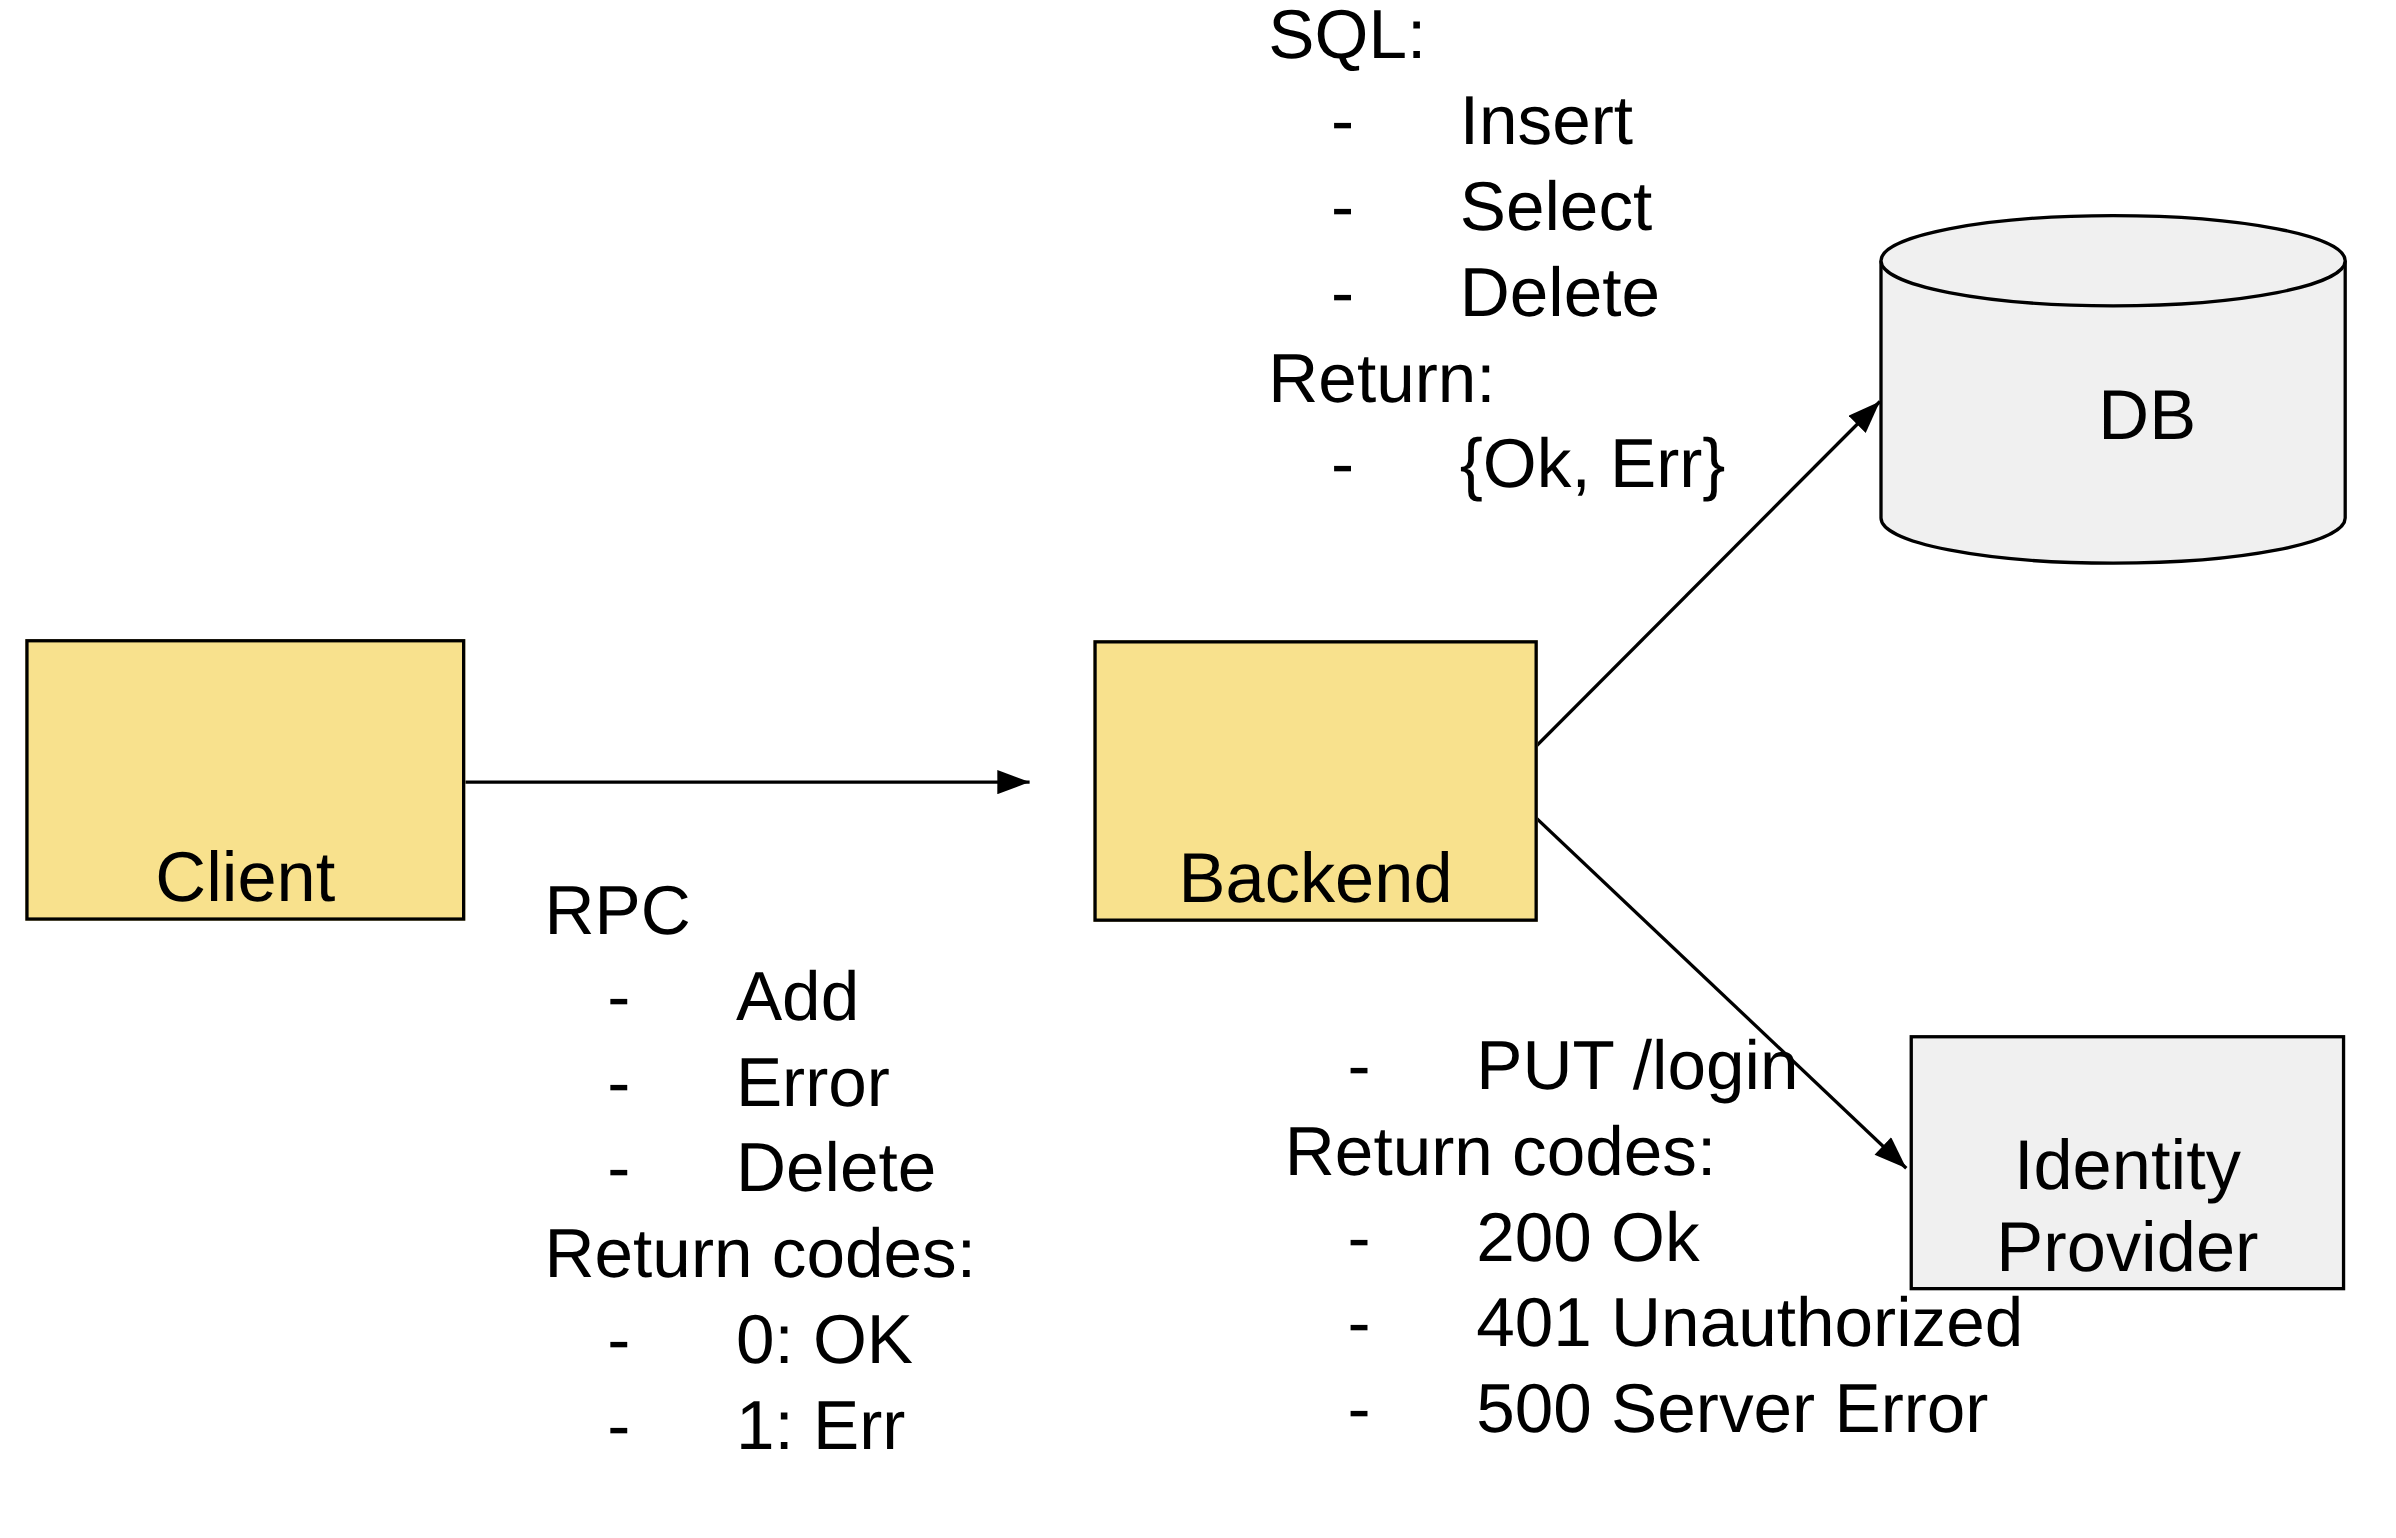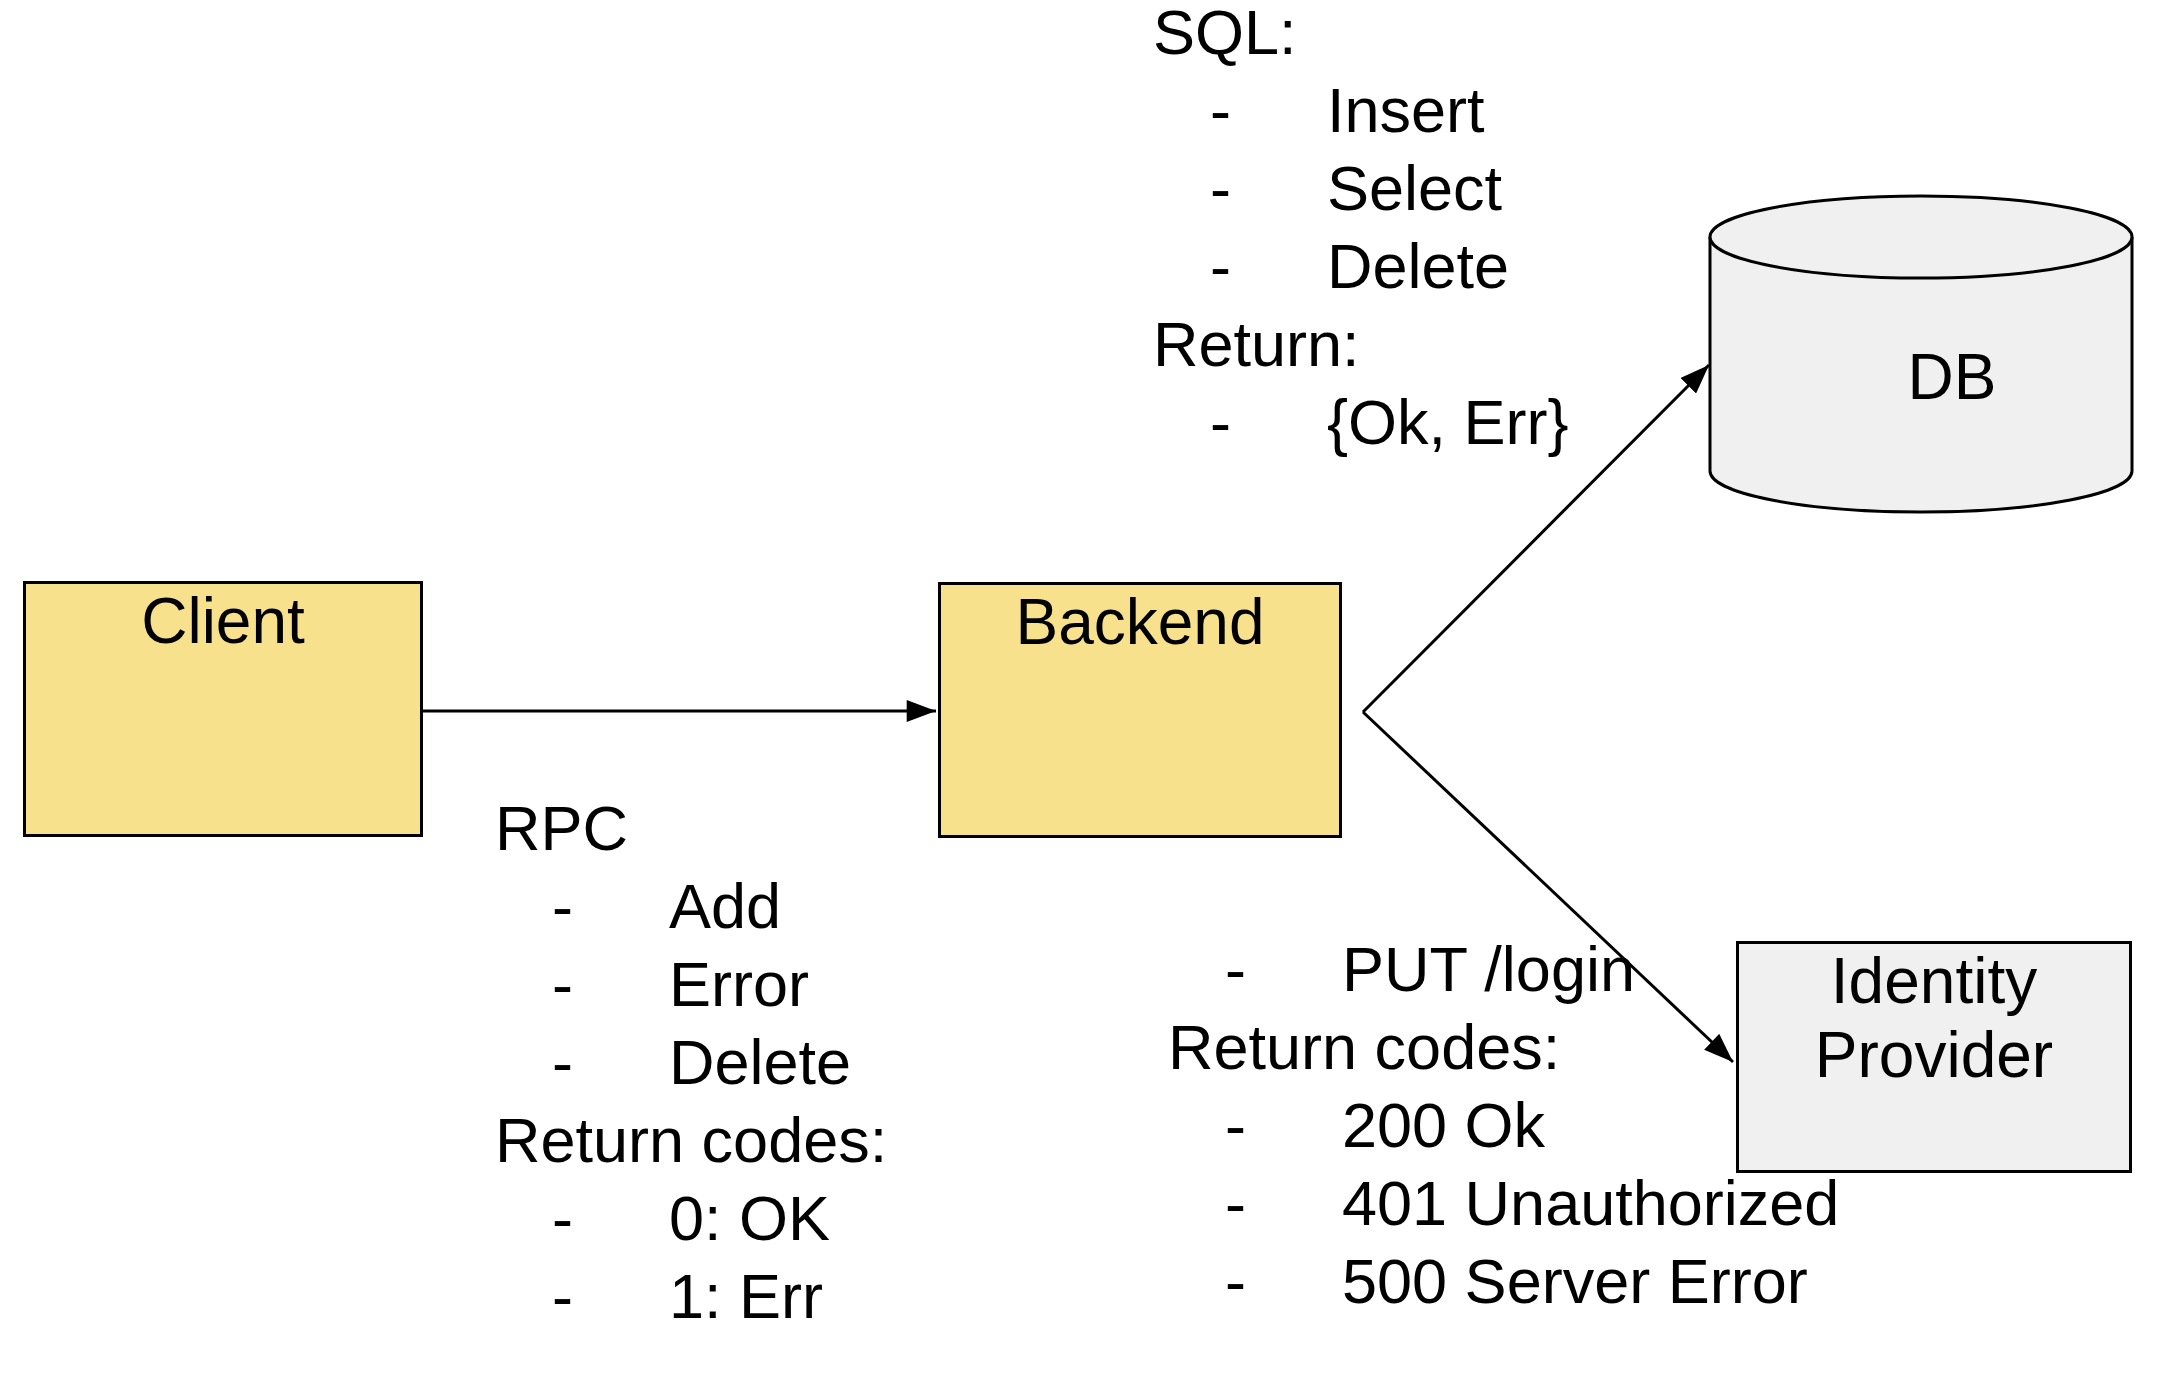--- a/index.html
+++ b/index.html
@@ -15,30 +15,30 @@
   #edges {
     position: absolute;
     left: 0; top: 0;
     width: 2178px; height: 1398px;
   }
   .node {
     position: absolute;
     border: 3px solid #000000;
     box-sizing: border-box;
     display: flex;
-    align-items: flex-start;
+    align-items: flex-end;
     justify-content: center;
     text-align: center;
     font-size: 64px;
     line-height: 74px;
   }
   .node.yellow { background: #f8e18d; }
   .node.gray   { background: #f0f0f0; }
   #node-client  { left: 23px;   top: 581px; width: 400px; height: 256px; }
-  #node-backend { left: 938px;  top: 582px; width: 404px; height: 256px; }
+  #node-backend { left: 994px;  top: 582px; width: 404px; height: 256px; }
   #node-idp     { left: 1736px; top: 941px; width: 396px; height: 232px; }
   #db-label {
     position: absolute;
     left: 1710px; top: 287px;
     width: 422px; height: 180px;
     display: flex; align-items: center; justify-content: center;
     font-size: 64px;
     padding-left: 31px;
   }
   .annotation {

